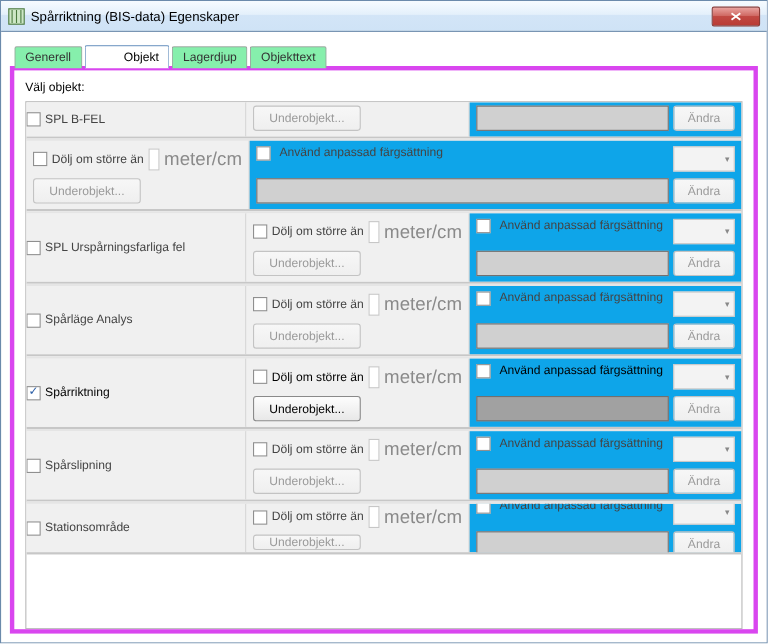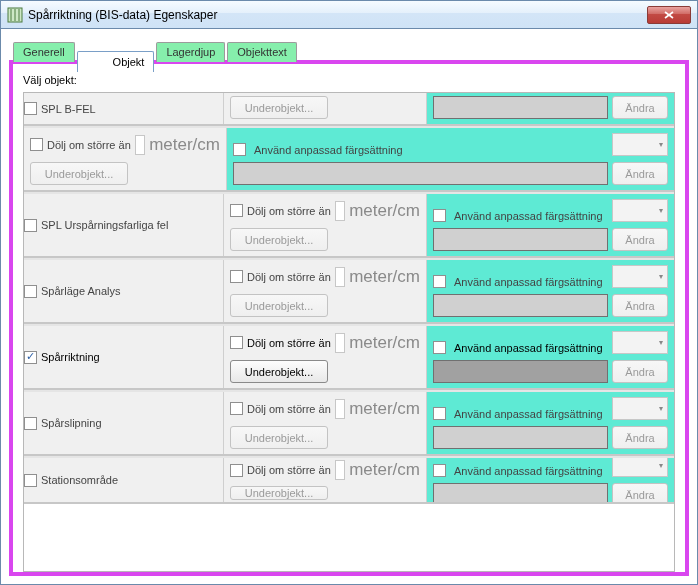--- a/index.html
+++ b/index.html
@@ -79,21 +79,21 @@
     color: #333;
     position: relative;
     top: 1px;
   }
   .tab.active {
     background: #fff;
     border-color: #7a9fc7;
     color: #000;
     padding-top: 4px;
     z-index: 3;
-    top: 11px;
+    top: 1px;
     padding-left: 35px;
   }
   .tabpage {
     border: 4px solid #d946ef;
     flex: 1;
     background: #fff;
     padding: 10px 10px 0 10px;
     display: flex;
     flex-direction: column;
     overflow: hidden;
@@ -156,21 +156,21 @@
     border-right: 1px solid #cfcfcf;
     background: #f0f0f0;
     padding: 5px 6px;
     display: flex;
     flex-direction: column;
     gap: 6px;
     justify-content: center;
   }
   .col-right {
     flex: 1;
-    background: #5eead4;
+    background: #0ea5e9;
     padding: 5px 6px;
     display: flex;
     flex-direction: column;
     gap: 6px;
     justify-content: center;
   }
   .chk {
     width: 13px; height: 13px;
     border: 1px solid #8f8f8f;
     background: #fff;
@@ -241,21 +241,21 @@
     color: #888;
   }
   .andra {
     width: 56px;
     height: 23px;
     text-align: center;
     flex-shrink: 0;
   }
   .right-line1 {
     display: flex;
-    align-items: flex-end;
+    align-items: flex-start;
     gap: 4px;
   }
   .right-line2 {
     display: flex;
     align-items: center;
     gap: 4px;
   }
   .row.short .col-mid,
   .row.short .col-right {
     padding-top: 3px;

